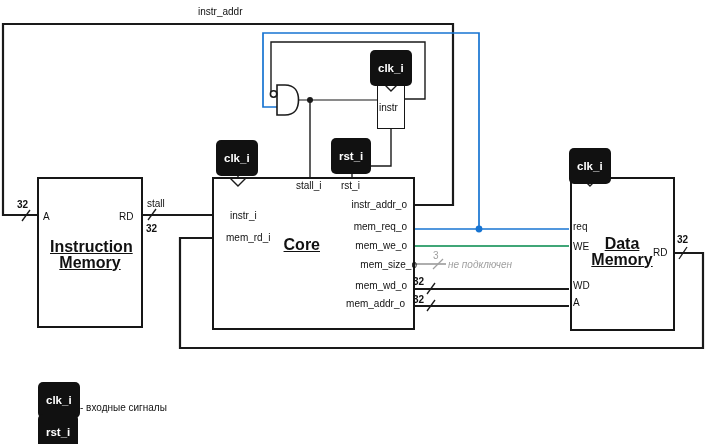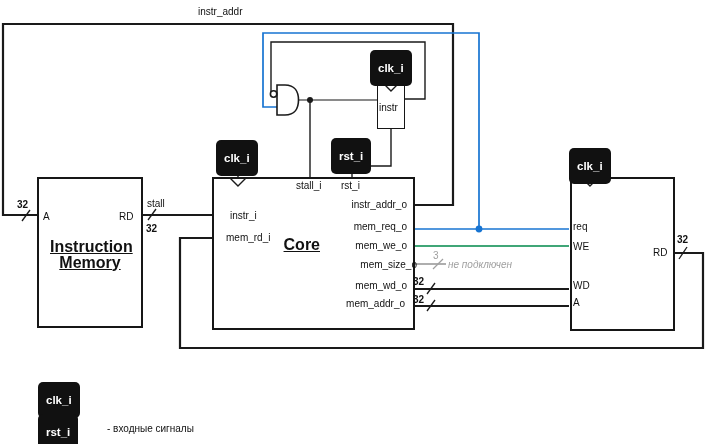--- a/index.html
+++ b/index.html
@@ -85,20 +85,21 @@
     <path class="slash" d="M427,311 L435,300"></path>
   </svg>
 
   <div class="block" style="left:37px;top:177px;width:106px;height:151px;"></div>
   <div class="block" style="left:212px;top:177px;width:203px;height:153px;"></div>
   <div class="block" style="left:570px;top:177px;width:105px;height:154px;"></div>
   <div class="block-thin" style="left:377px;top:84px;width:28px;height:45px;"></div>
 
   <div class="title" style="left:50px;top:239px;width:80px;">Instruction Memory</div>
   <div class="title" style="left:280px;top:237px;width:40px;text-align:right;">Core</div>
+  <div class="title" style="left:587px;top:236px;width:70px;">Data Memory</div>
   <div class="lbl" style="left:379px;top:102px;">instr</div>
 
   <div class="lbl" style="left:43px;top:211px;">A</div>
   <div class="lbl" style="left:119px;top:211px;">RD</div>
 
   <div class="lbl" style="left:296px;top:180px;">stall_i</div>
   <div class="lbl" style="left:341px;top:180px;">rst_i</div>
   <div class="lbl" style="left:218px;top:210px;margin-left:12px;">instr_i</div>
   <div class="lbl" style="left:226px;top:232px;">mem_rd_i</div>
   <div class="lbl" style="right:302px;top:199px;">instr_addr_o</div>
@@ -126,16 +127,16 @@
   <div class="lbl lbl-b" style="left:413px;top:294px;">32</div>
 
   <div class="badge" style="left:370px;top:50px;">clk_i</div>
   <div class="badge" style="left:216px;top:140px;">clk_i</div>
   <div class="badge" style="left:331px;top:138px;">rst_i</div>
   <div class="badge" style="left:569px;top:148px;">clk_i</div>
 
   <div>
     <div class="badge" style="left:38px;top:382px;">clk_i</div>
     <div class="badge" style="left:38px;top:414px;">rst_i</div>
-    <div class="lbl" style="left:107px;top:402px;margin-top:21px;">- входные сигналы</div>
+    <div class="lbl" style="left:80px;top:402px;">- входные сигналы</div>
   </div>
 
 </div>
 
 </body></html>

